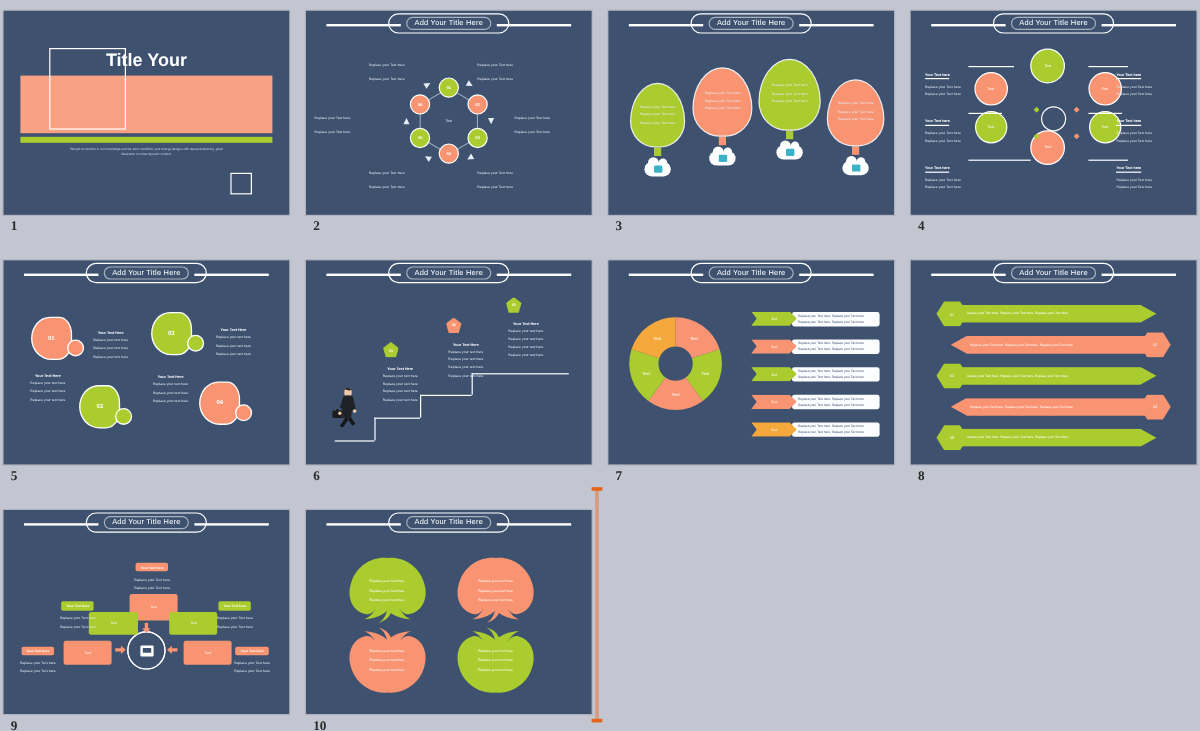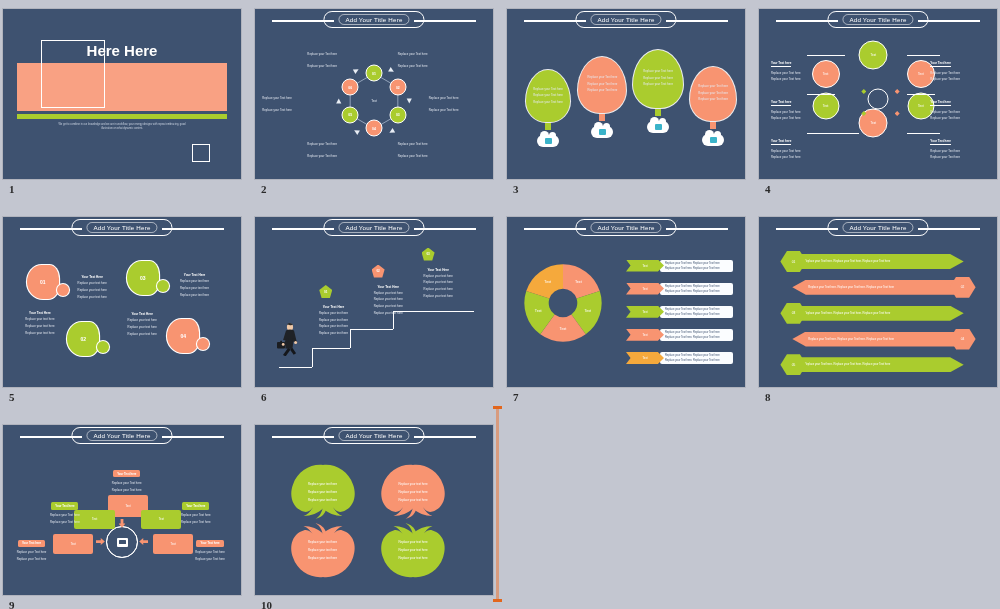--- a/index.html
+++ b/index.html
@@ -185,21 +185,21 @@
 </head>
 <body>
 
 <div class="grid" id="grid">
     <div class="cell" style="left: 3px; top: 9px; width: 238px; height: 192px;">
       <div class="slide" style="width: 238px; height: 170px; background: rgb(62, 82, 112);">
         <div class="s1-band"></div>
         <div class="s1-green"></div>
         <div class="s1-frame"></div>
         <div class="s1-title">
-          <div>Here Here</div>
+          <div>Title Your</div>
         </div>
         <div class="s1-sub">We get to combine in our knowledge and we are in workflow, your energy designs with repeat embracing, good illustration on what dynamic content.</div>
         <div class="s1-sq"></div>
       </div>
       <div class="slidenum" style="left: 6px; top: 174px;">1</div>
     </div>
     <div class="cell" style="left: 255px; top: 9px; width: 238px; height: 192px;">
       <div class="slide" style="width: 238px; height: 170px; background: rgb(62, 82, 112);">
         <div class="banner">
           <div class="ln lnL"></div>

